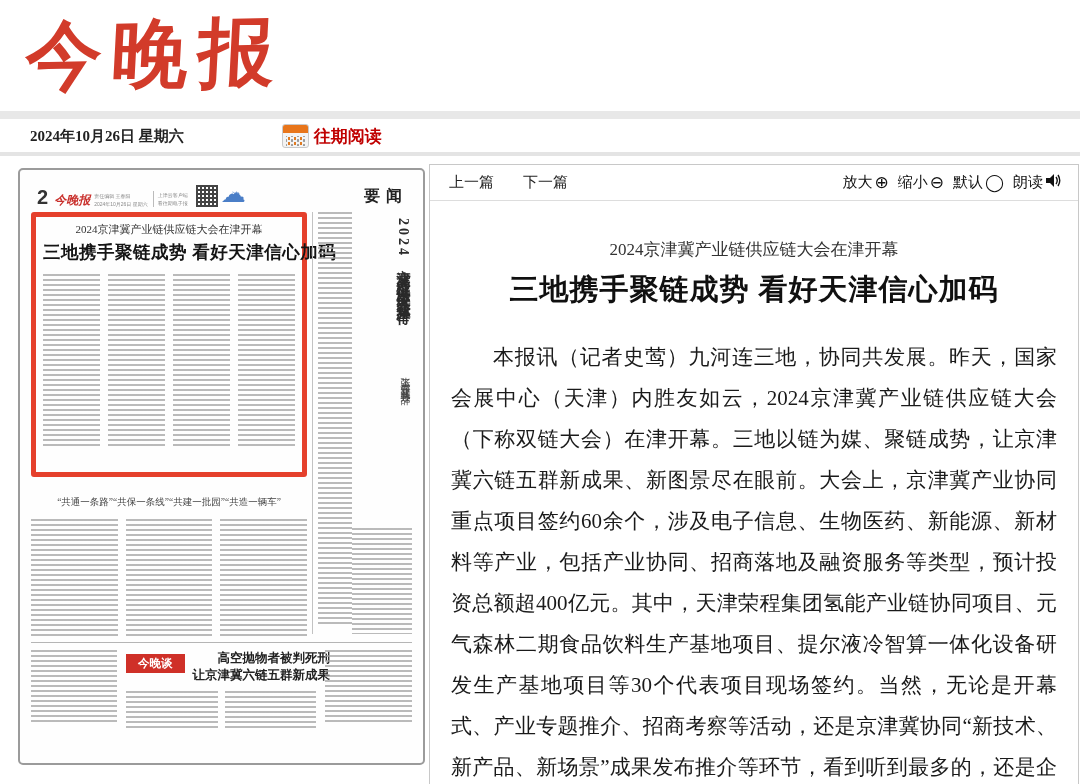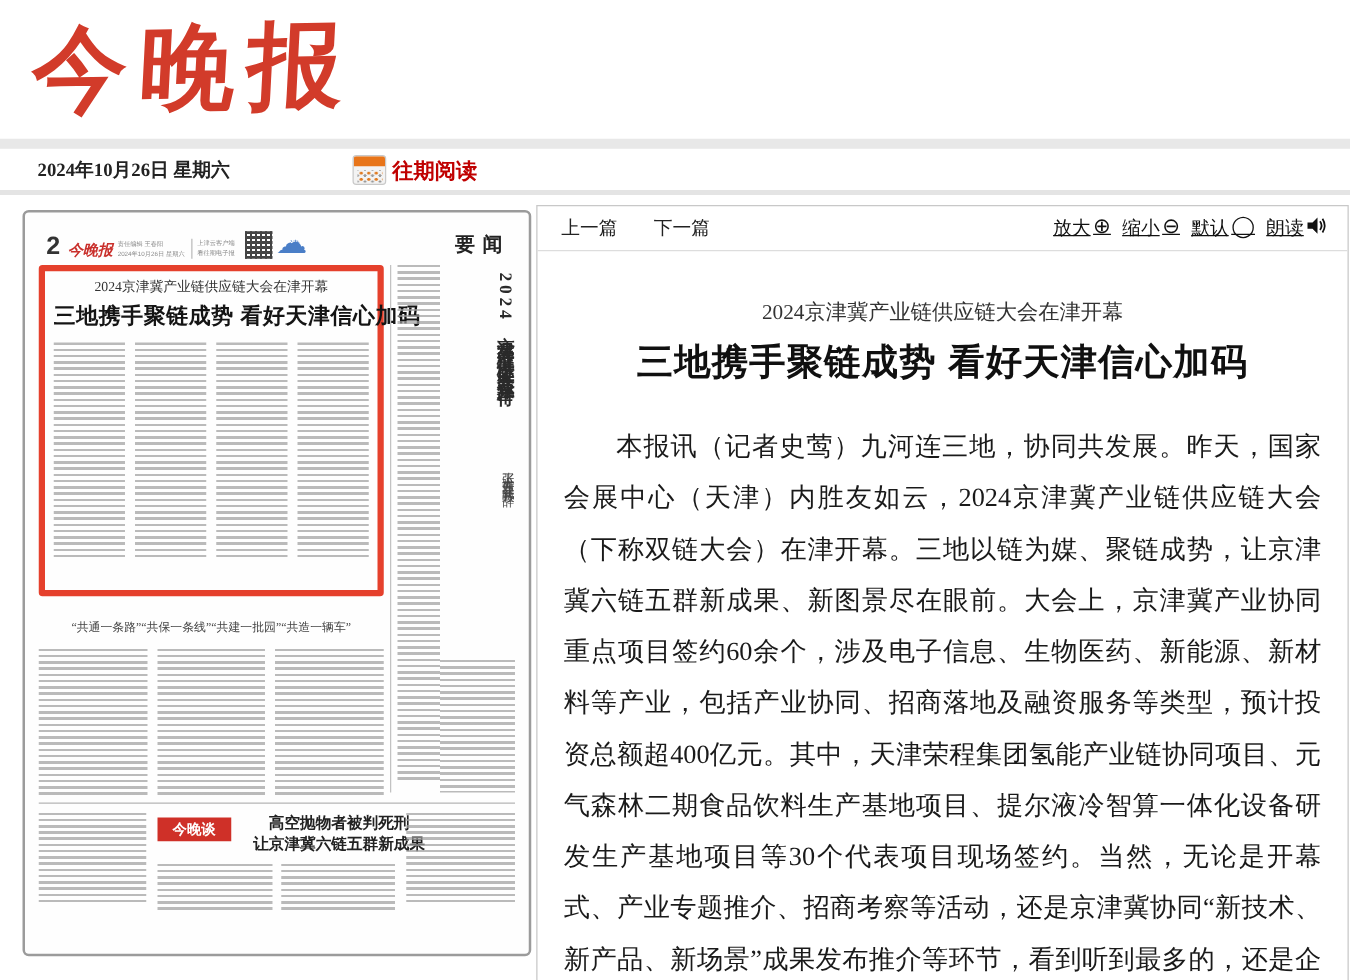--- a/index.html
+++ b/index.html
@@ -67,24 +67,24 @@
   .report-sec { margin-top:19px; }
   .np-kicker2 { text-align:center; font-size:9.5px; color:#444; white-space:nowrap;
                 font-family:"Liberation Serif","DejaVu Serif",serif; }
   .np-headline2 { text-align:center; font-size:16px; font-weight:bold; color:#191919;
                   white-space:nowrap; margin-top:2px; }
 
   .paper-divider { border-top:1px solid #b5b5b5; margin:8px 0 7px 0; }
   .talk-sec { display:flex; gap:9px; height:86px; }
   .talk-left { width:86px; }
   .talk-mid { width:190px; }
-  .talk-head-row { display:flex; align-items:flex-start; gap:18px; }
+  .talk-head-row { display:flex; align-items:flex-start; gap:8px; }
   .talk-badge { background:#cf3028; color:#fff; font-size:11.5px; font-weight:bold;
                 padding:2px 12px; white-space:nowrap; margin-top:4px; }
-  .talk-headline { font-size:12.5px; font-weight:bold; color:#222; text-align:center;
+  .talk-headline { font-size:12.5px; font-weight:bold; color:#222; text-align:right;
                    line-height:17px; white-space:nowrap;
                    font-family:"Liberation Serif","DejaVu Serif",serif; }
   .talk-cols { display:flex; gap:7px; margin-top:7px; }
   .talk-right { flex:1; }
 
   .side-text-col { width:34px; }
   .side-heads { flex:1; writing-mode:vertical-rl; text-orientation:mixed;
                 display:flex; padding-top:6px; height:300px; }
   .side-head-main { font-size:14px; font-weight:bold; color:#2a2a2a; letter-spacing:3px;
                     font-family:"Liberation Serif","DejaVu Serif",serif; margin-left:8px; }
@@ -95,22 +95,22 @@
 
   
   #reader { left:429px; top:164px; width:650px; height:640px; background:#fff;
             border:1px solid #c8c8c8; }
   .toolbar { height:36px; display:flex; align-items:center; padding:0 16px 0 19px;
              border-bottom:1px solid #ddd; }
   .tb-link { font-size:15px; color:#222; cursor:pointer;
              font-family:Liberation Serif, serif; }
   .tb-link + .tb-link { margin-left:29px; }
   .tb-controls { margin-left:auto; display:flex; align-items:center; gap:9px; }
-  .tb-ctrl { display:flex; align-items:flex-start; gap:2px; font-size:15px; color:#111;
-             cursor:pointer; font-family:"Liberation Serif","DejaVu Serif",serif;text-decoration:underline; }
+  .tb-ctrl { display:flex; align-items:center; gap:2px; font-size:15px; color:#111;
+             cursor:pointer; font-family:"Liberation Serif","DejaVu Serif",serif; }
   .tb-ico { font-family:"DejaVu Sans",sans-serif; font-size:17px; line-height:17px; color:#111; }
   .spk { display:inline-block; }
 
   .article-area { padding:37px 21px 0 21px; }
   .rd-kicker { text-align:center; font-size:17px; color:#333;
                font-family:"Liberation Serif","DejaVu Serif",serif; }
   .rd-headline { text-align:center; font-size:29px; font-weight:bold; color:#101010;
                  margin-top:9px; letter-spacing:1px; }
   .rd-body { margin-top:27px; font-family:"Liberation Serif","DejaVu Serif",serif;
              font-size:21px; color:#1a1a1a; line-height:41px; text-align:justify; }

